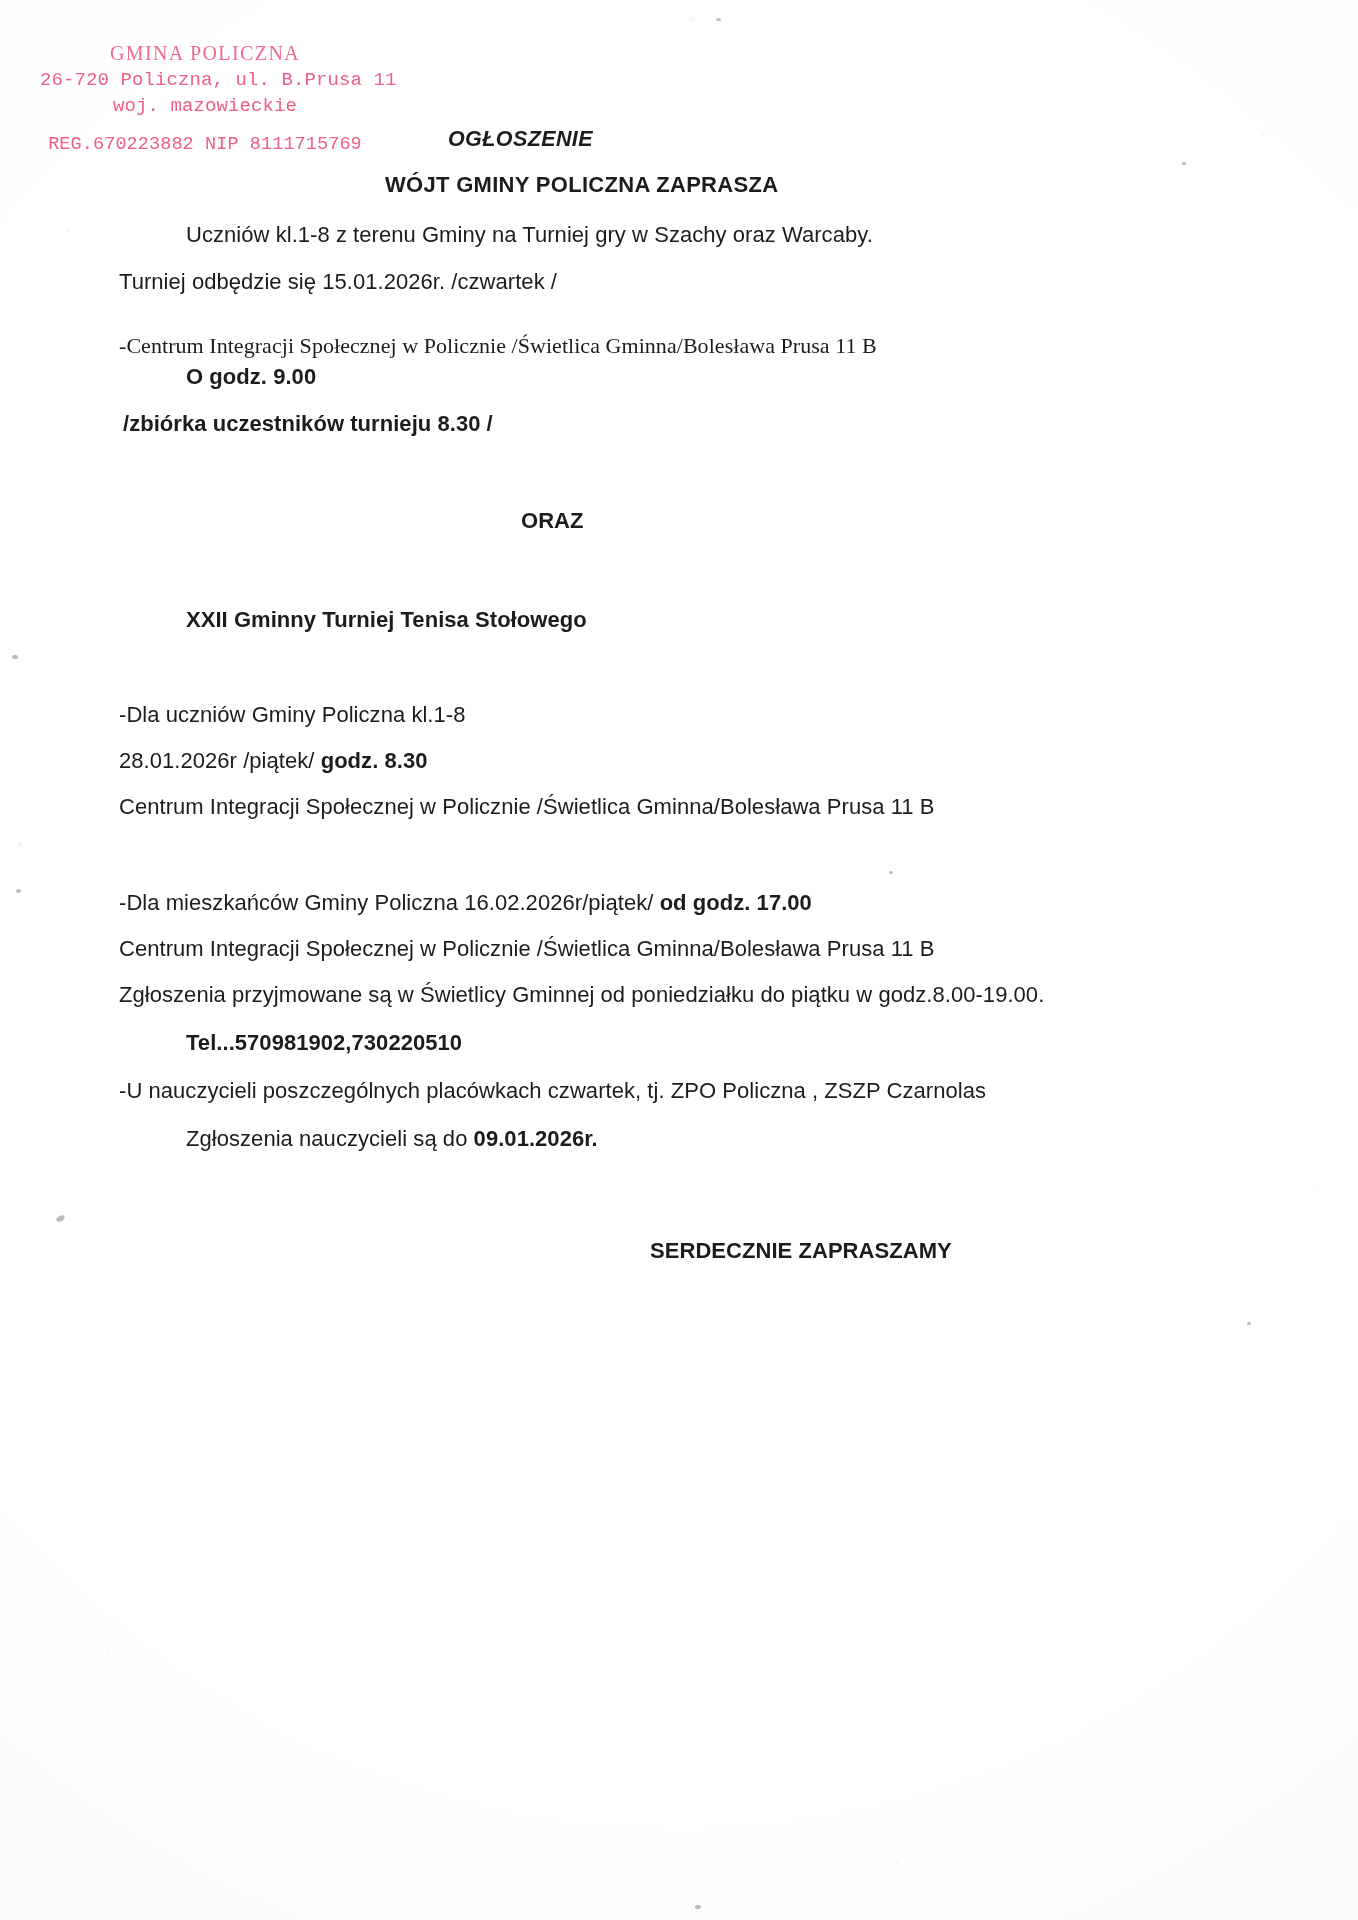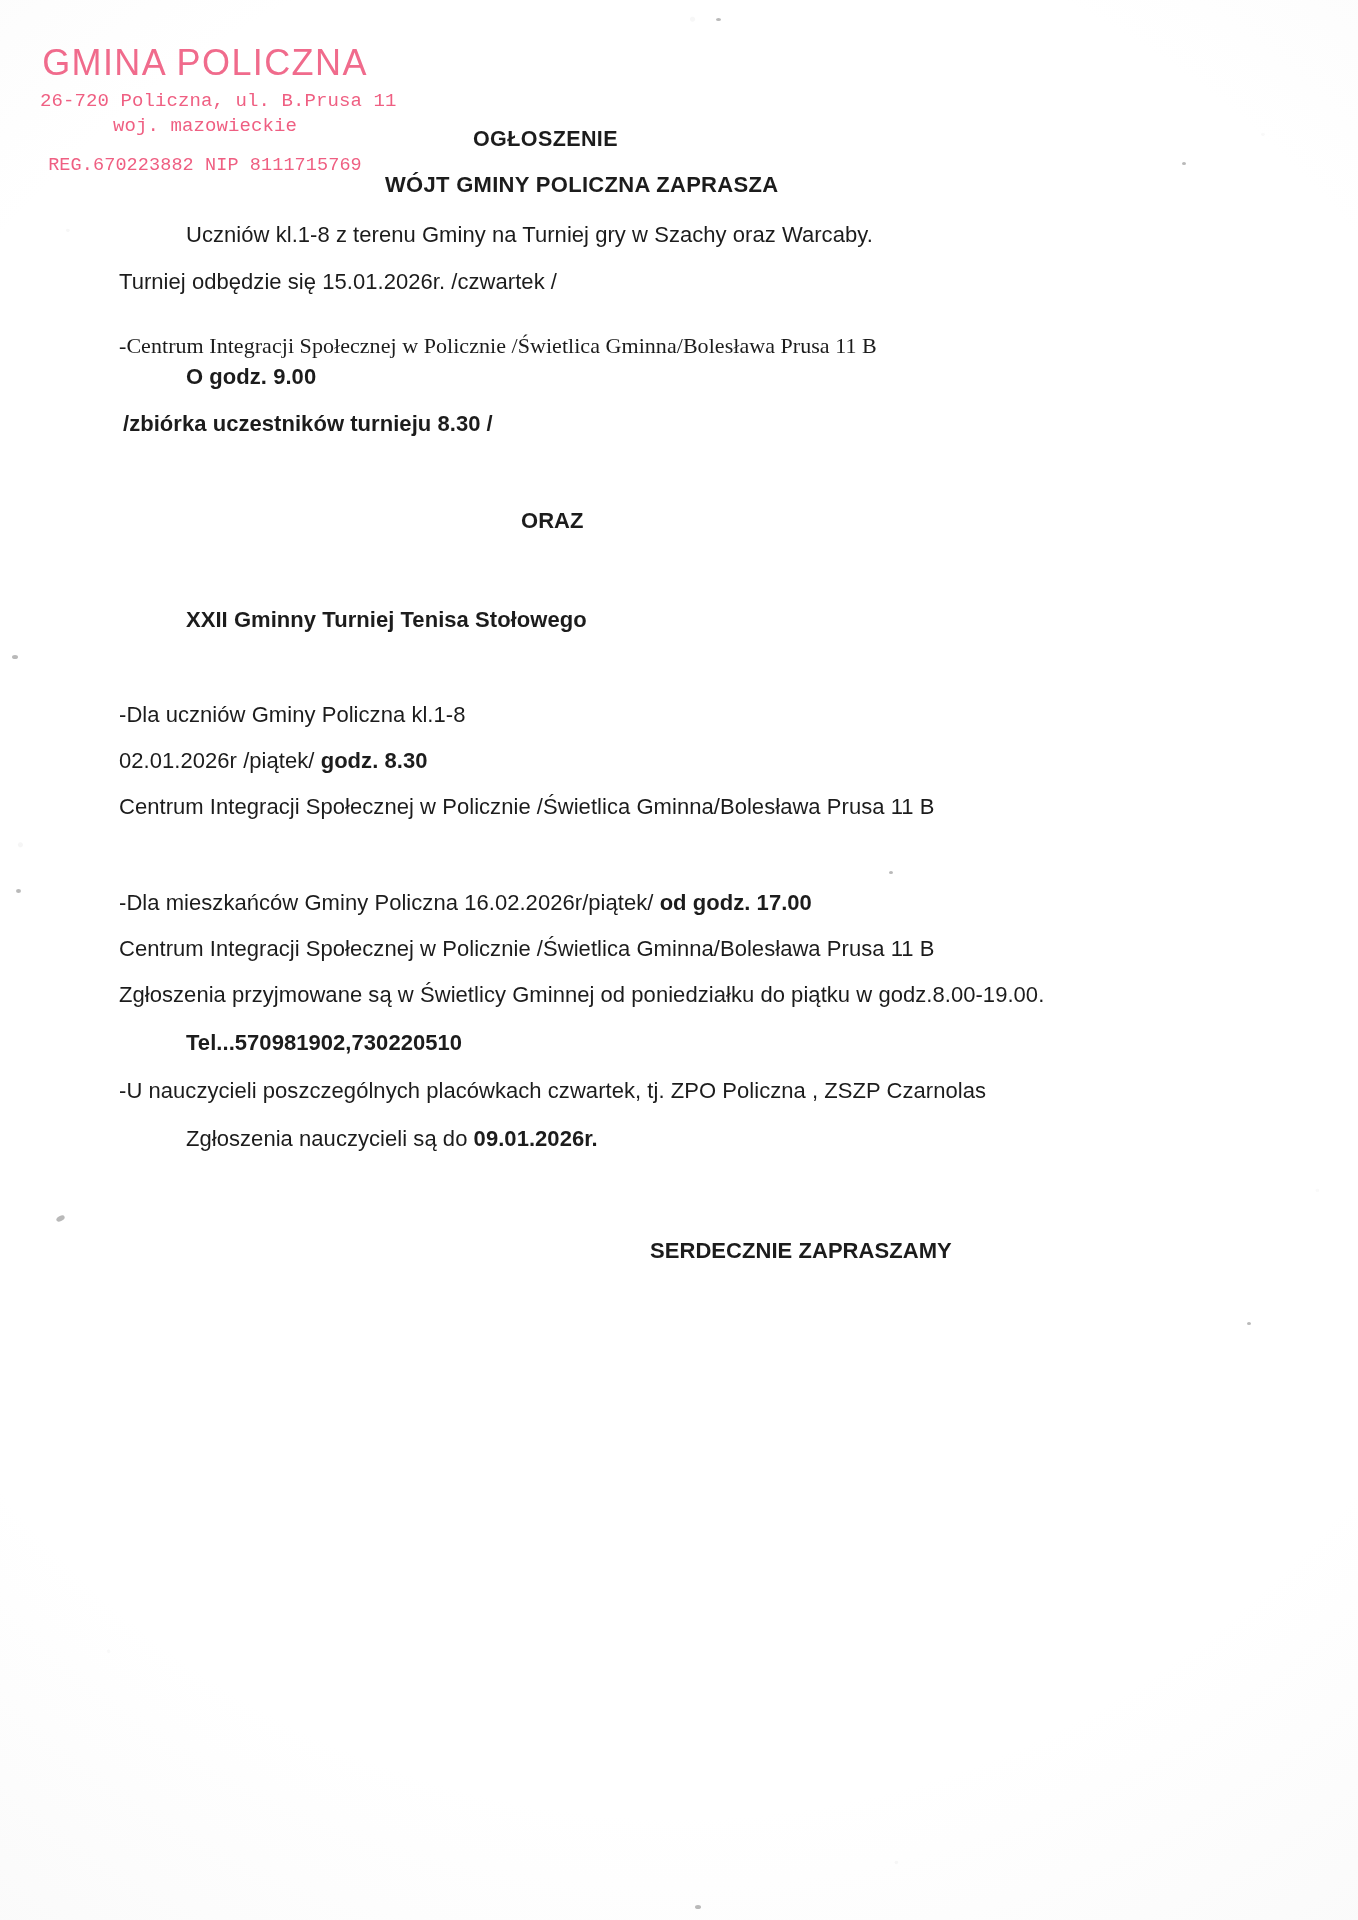--- a/index.html
+++ b/index.html
@@ -48,22 +48,22 @@
     position: absolute;
     left: 40px;
     top: 40px;
     width: 330px;
     text-align: center;
     color: #ef5f82;
     line-height: 1.30;
     user-select: none;
   }
   .stamp .org {
-    font-family: Liberation Sans, sans-serif;
-    font-size: 36px;
+    font-family: Liberation Serif, serif;
+    font-size: 20px;
     letter-spacing: 1.4px;
     color: #f06b8c;
     white-space: nowrap;
   }
   .stamp .addr,
   .stamp .voiv,
   .stamp .ids {
     font-family: Liberation Mono, monospace;
     font-size: 19px;
     letter-spacing: 0.1px;
@@ -118,41 +118,41 @@
 
   <div class="stamp">
     <div class="org">GMINA POLICZNA</div>
     <div class="addr">26-720 Policzna, ul. B.Prusa 11</div>
     <div class="voiv">woj. mazowieckie</div>
     <div class="ids">REG.670223882  NIP 8111715769</div>
   </div>
 
   <div class="doc">
 
-    <div class="line t-title" style="left:473px; top:127px;">OGŁOSZENIE</div>
+    <div class="line t-title" style="left:448px; top:127px;font-style:italic;">OGŁOSZENIE</div>
 
     <div class="line t-sub" style="left:385px; top:172px;">WÓJT GMINY POLICZNA ZAPRASZA</div>
 
     <div class="line" style="left:186px; top:222px;">Uczniów kl.1-8 z terenu Gminy na Turniej gry w Szachy oraz Warcaby.</div>
 
     <div class="line" style="left:119px; top:269px;">Turniej odbędzie się 15.01.2026r. /czwartek /</div>
 
     <div class="line" style="left:119px; top:333px;font-family:Liberation Serif, serif;">-Centrum Integracji Społecznej w Policznie /Świetlica Gminna/Bolesława Prusa 11 B</div>
 
     <div class="line b" style="left:186px; top:364px;">O godz. 9.00</div>
 
     <div class="line b" style="left:123px; top:411px;">/zbiórka uczestników turnieju 8.30 /</div>
 
     <div class="line b" style="left:521px; top:508px;">ORAZ</div>
 
     <div class="line b" style="left:186px; top:607px;">XXII Gminny Turniej Tenisa Stołowego</div>
 
     <div class="line" style="left:119px; top:702px;">-Dla uczniów Gminy Policzna kl.1-8</div>
 
-    <div class="line" style="left:119px; top:748px;"><span>02.01.2026r /piątek/ </span><span class="b">godz. 8.30</span></div>
+    <div class="line" style="left:119px; top:748px;"><span>28.01.2026r /piątek/ </span><span class="b">godz. 8.30</span></div>
 
     <div class="line" style="left:119px; top:794px;">Centrum Integracji Społecznej w Policznie /Świetlica Gminna/Bolesława Prusa 11 B</div>
 
     <div class="line" style="left:119px; top:890px;"><span>-Dla mieszkańców Gminy Policzna 16.02.2026r/piątek/ </span><span class="b">od godz. 17.00</span></div>
 
     <div class="line" style="left:119px; top:936px;">Centrum Integracji Społecznej w Policznie /Świetlica Gminna/Bolesława Prusa 11 B</div>
 
     <div class="line" style="left:119px; top:982px;">Zgłoszenia przyjmowane są w Świetlicy Gminnej od poniedziałku do piątku w godz.8.00-19.00.</div>
 
     <div class="line b" style="left:186px; top:1030px;">Tel...570981902,730220510</div>

